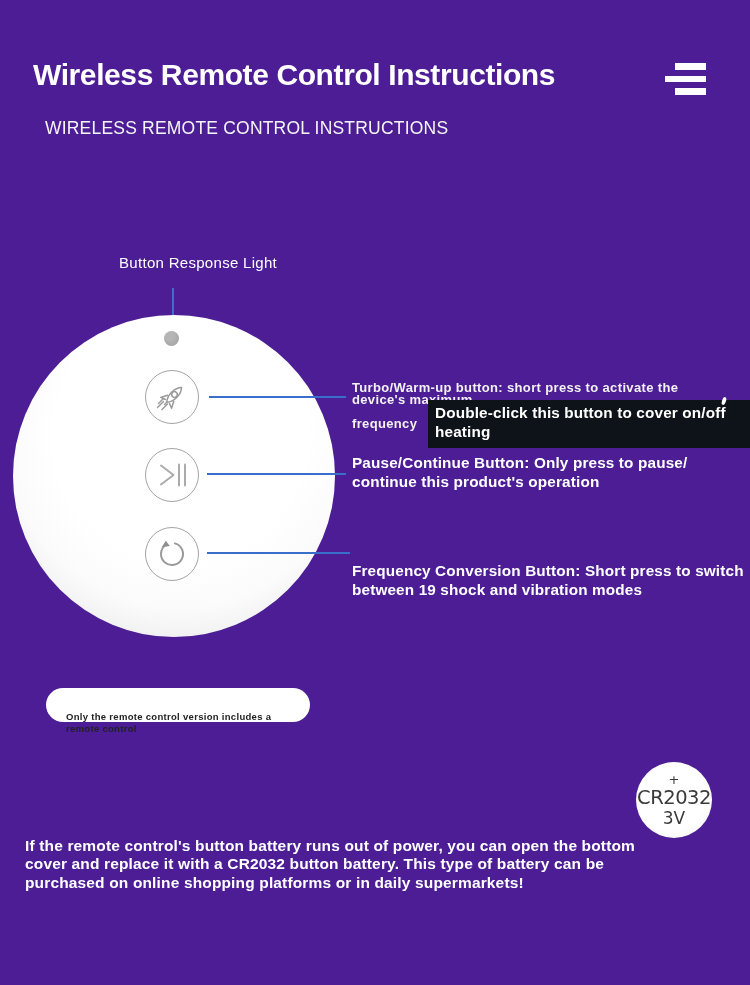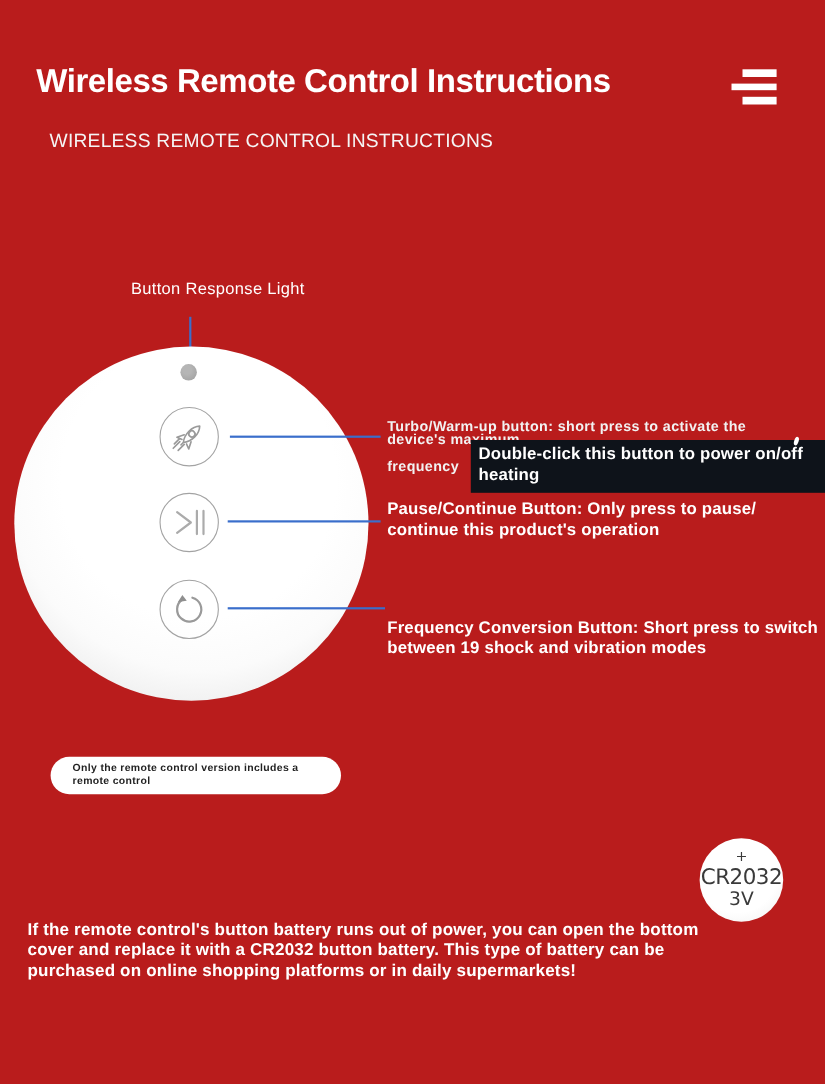--- a/index.html
+++ b/index.html
@@ -1,18 +1,18 @@
 <!DOCTYPE html>
 <html><head>
 <meta charset="utf-8">
 <style>
   html,body{margin:0;padding:0;background:#000;}
   #canvas{
     position:relative;width:750px;height:985px;overflow:hidden;
-    background:#b91c1c;
+    background:#4c1d95;
     font-family:"Liberation Sans",sans-serif;
     -webkit-font-smoothing:antialiased;
   }
   
   .page-title{
     position:absolute;left:33px;top:58px;
     font-size:30px;font-weight:700;color:#ffffff;letter-spacing:-0.4px;
     white-space:nowrap;
   }
   .page-subtitle{
@@ -78,21 +78,21 @@
   .note-freq{left:352px;top:562px;}
   .note-bold span{display:block;}
   .white-speck{
     position:absolute;left:722px;top:397px;width:4px;height:8px;border-radius:50%;
     background:#ffffff;transform:rotate(18deg);
   }
 
   
   .version-pill{
     position:absolute;left:46px;top:688px;width:264px;height:34px;border-radius:17px;
-    background:#ffffff;box-sizing:border-box;padding:5px 0 0 20px;
+    background:#ffffff;box-sizing:border-box;padding:23px 0 0 20px;
   }
   .version-pill .txt{
     font-size:9.5px;font-weight:700;color:#222222;letter-spacing:0.3px;line-height:11.5px;
   }
   .version-pill .txt span{display:block;}
 
   
   .battery{
     position:absolute;left:636px;top:762px;width:76px;height:76px;border-radius:50%;
     background:radial-gradient(circle at 45% 40%, #ffffff 60%, #f4f4f4 85%, #e2e2e2 100%);
@@ -168,21 +168,21 @@
   <div class="callout c2"></div>
   <div class="callout c3"></div>
 
   <div class="note-small">
     <span>Turbo/Warm-up button: short press to activate the device's maximum</span>
     <span style="display:block;margin-top:12px;">frequency</span>
   </div>
 
   <div class="dark-panel"></div>
   <div class="note-bold note-heating">
-    <span>Double-click this button to power on/off</span>
+    <span>Double-click this button to cover on/off</span>
     <span>heating</span>
   </div>
   <div class="white-speck"></div>
 
   <div class="note-bold note-pause">
     <span>Pause/Continue Button: Only press to pause/</span>
     <span>continue this product's operation</span>
   </div>
 
   <div class="note-bold note-freq">

